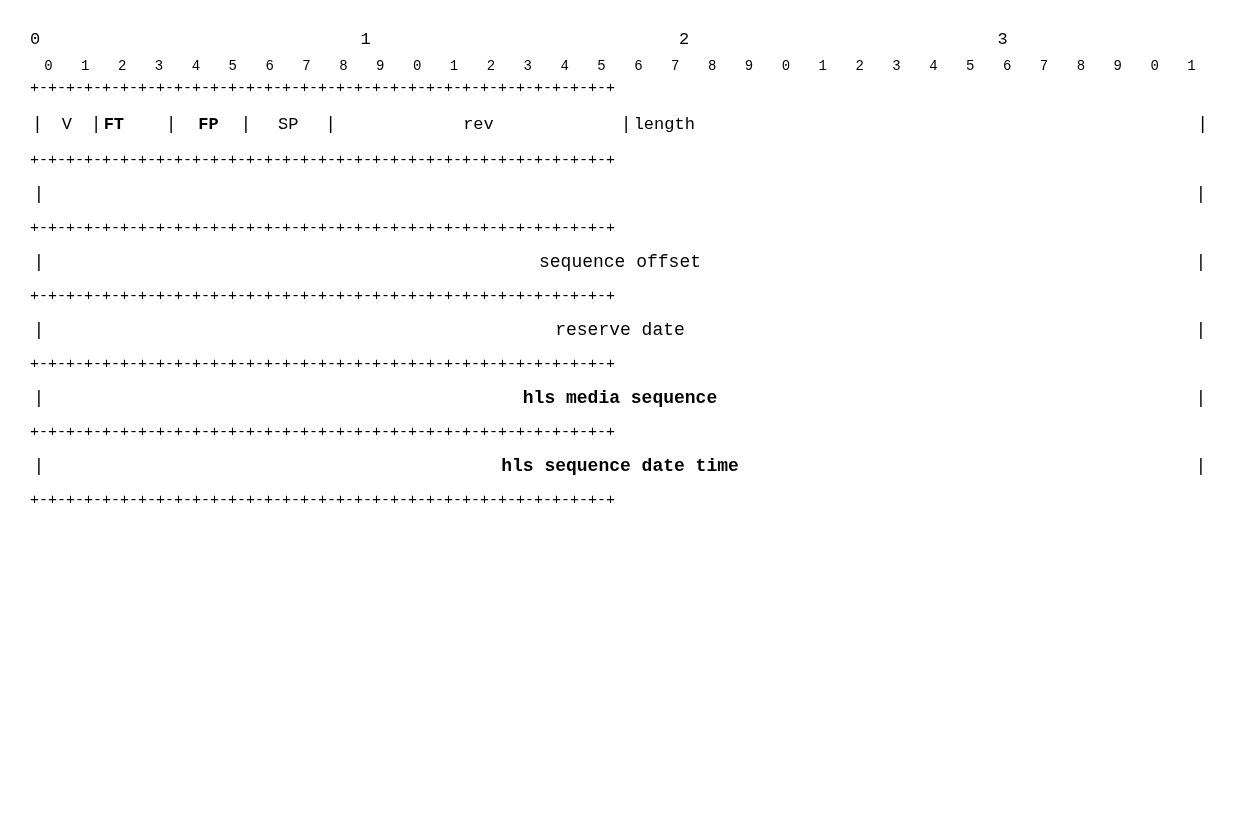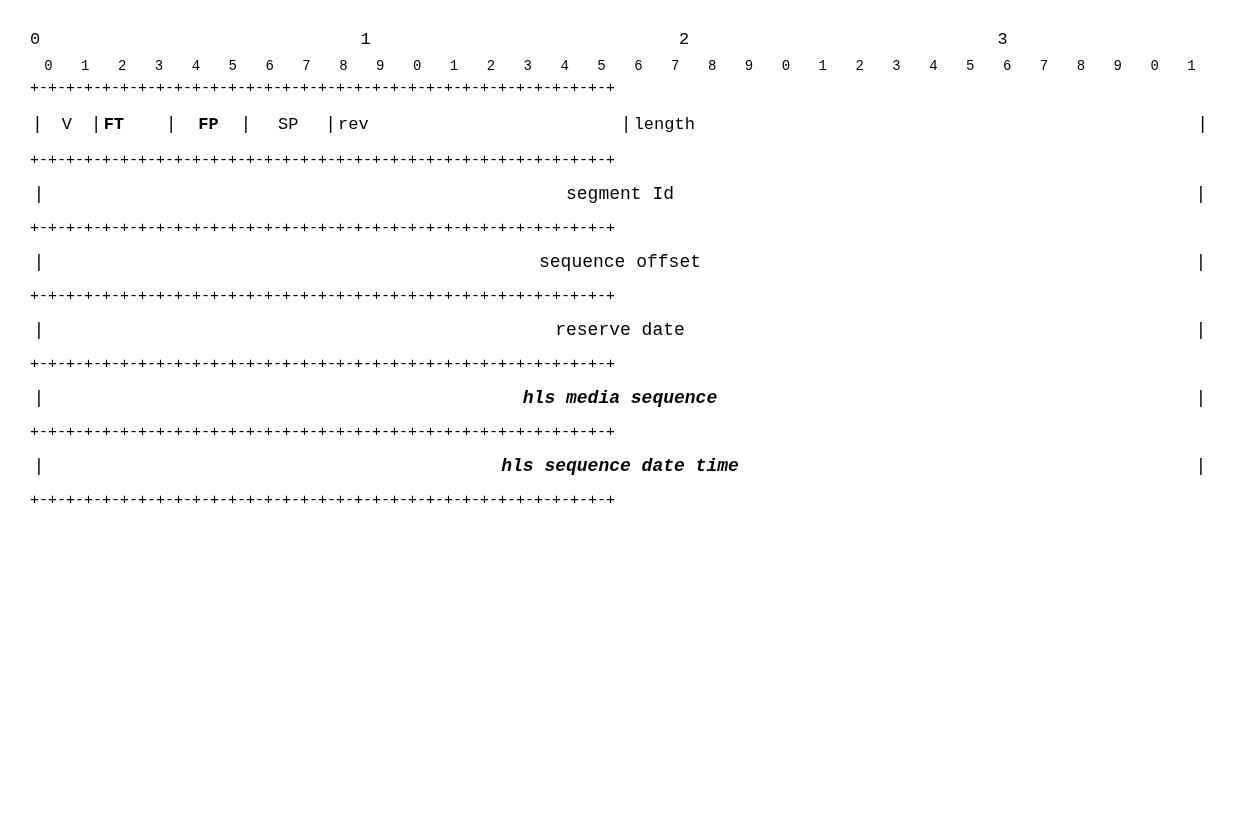--- a/index.html
+++ b/index.html
@@ -97,21 +97,20 @@
     .field-content {
       flex: 1;
       display: flex;
       align-items: center;
       justify-content: center;
       font-size: 18px;
     }
 
     .field-content.bold {
       font-weight: bold;
-      font-style: italic;
     }
 
     
     .first-field-row {
       width: 100%;
       height: 52px;
       display: flex;
       align-items: center;
       font-size: 17px;
     }
@@ -138,20 +137,21 @@
       font-weight: bold;
     }
 
     .ff-sp {
       width: 70px;
       text-align: center;
     }
 
     .ff-rev {
       flex: 1;
+      text-align: center;
     }
 
     .ff-length {
       flex: 2;
       text-align: left;
     }
   </style>
 </head>
 <body>
 
@@ -218,21 +218,20 @@
     <span class="ff-length">length</span>
     <span class="ff-pipe">|</span>
   </div>
 
   <div class="divider-row">
     <span class="divider-text">+-+-+-+-+-+-+-+-+-+-+-+-+-+-+-+-+-+-+-+-+-+-+-+-+-+-+-+-+-+-+-+-+</span>
   </div>
 
   <div class="field-row">
     <span class="field-pipe-left">|</span>
-    <span class="field-content">segment Id</span>
     <span class="field-pipe-right">|</span>
   </div>
 
   <div class="divider-row">
     <span class="divider-text">+-+-+-+-+-+-+-+-+-+-+-+-+-+-+-+-+-+-+-+-+-+-+-+-+-+-+-+-+-+-+-+-+</span>
   </div>
 
   <div class="field-row">
     <span class="field-pipe-left">|</span>
     <span class="field-content">sequence offset</span>

